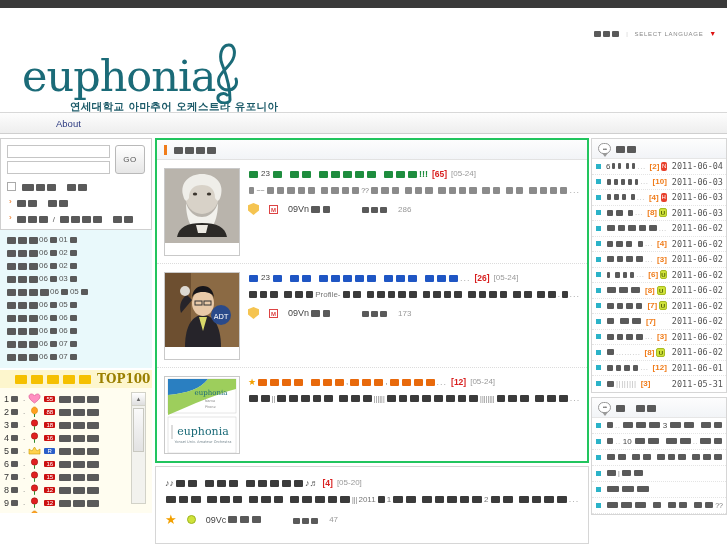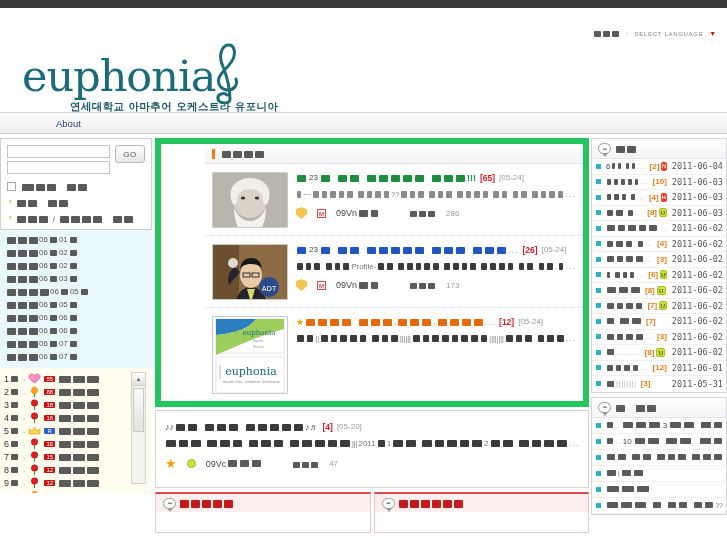--- a/index.html
+++ b/index.html
@@ -71,21 +71,21 @@
 
   
   .loginbox { border:1px solid #cfcfcf; background:#fff; padding:6px 6px 5px 6px; }
   .loginrow { display:flex; gap:5px; }
   .loginfields { display:flex; flex-direction:column; gap:3px; flex:1; }
   .loginfields input {
     height:13px; border:1px solid #c5c5c5; font-size:9px; padding:0 3px;
     font-family:"Liberation Sans", sans-serif; width:100%;
   }
   .gobtn {
-    width:30px; height:18px; border:1px solid #b9b9b9; border-radius:3px;
+    width:30px; height:29px; border:1px solid #b9b9b9; border-radius:3px;
     background:linear-gradient(#ffffff,#e6e6e6); font-size:8px; color:#555;
     display:flex; align-items:center; justify-content:center; letter-spacing:.5px;
   }
   .chkrow { display:flex; align-items:center; gap:5px; margin-top:6px; }
   .chkbox { width:9px; height:9px; border:1px solid #aaa; background:#fff; }
   .linkrow { display:flex; align-items:center; gap:4px; margin-top:4px; padding-left:2px; }
   .arrow { color:#e8690b; font-size:8px; line-height:1; }
   .slash { color:#555; font-size:8px; margin:0 1px; }
 
   
@@ -116,30 +116,30 @@
   .scrollbar {
     position:absolute; right:6px; top:4px; width:15px; height:112px;
     background:#f2f2ee; border:1px solid #d2d2c8;
   }
   .sb-up { height:13px; background:linear-gradient(#fff,#dedede); border-bottom:1px solid #d2d2c8;
            display:flex; align-items:center; justify-content:center; font-size:6px; color:#666; }
   .sb-thumb { margin:2px 1px; height:44px; background:linear-gradient(#fafafa,#e2e2e2);
               border:1px solid #c8c8c0; }
 
   
-  .boardbox { border:6px solid #22c55e; background:#fff;padding-left:44px; }
+  .boardbox { border:2px solid #22c55e; background:#fff; }
   .boardhead {
     height:20px; background:linear-gradient(#fdfdfd,#f2f4f7);
     border-bottom:1px solid #e2e2e2; display:flex; align-items:center; padding-left:7px; gap:3px;
   }
   .bar-orange { width:3px; height:10px; background:#f07c1a; margin-right:3px; }
   .post { display:flex; padding:8px 7px 7px 7px; border-bottom:1px dotted #dcdcdc; }
   .post:last-child { border-bottom:none; }
   .thumb {
-    width:76px; height:56px; border:1px solid #c9c9c9; background:#fff;
+    width:76px; height:88px; border:1px solid #c9c9c9; background:#fff;
     flex:none; margin-right:8px; overflow:hidden; position:relative;
   }
   .thumb.tall { height:78px; }
   .pbody { flex:1; min-width:0; }
   .ptitle { display:flex; align-items:center; flex-wrap:nowrap; gap:1px; line-height:12px; }
   .pexcerpt { margin-top:5px; display:flex; align-items:center; flex-wrap:nowrap; gap:1px;
               line-height:11px; overflow:hidden; }
   .cnt { font-size:8.5px; font-weight:bold; color:#d81f1f; margin-left:3px; }
   .pdate { font-size:8px; color:#999; margin-left:3px; }
   .bang { color:#1e8d3e; font-weight:bold; font-size:9px; }
@@ -423,20 +423,28 @@
           <span><span class="rb w2"></span><span class="rb w2"></span><span class="rb w2"></span></span>
           <span class="bdaydate">
               <span>06</span>
               <span class="rb w1"></span>
               <span>07</span>
               <span class="rb w1"></span>
             </span>
         </div>
       </div>
 
+      <div class="top100head">
+        <span class="rb yel w3"></span>
+          <span class="rb yel w3"></span>
+          <span class="rb yel w3"></span>
+          <span class="rb yel w3"></span>
+          <span class="rb yel w3"></span>
+        <span class="top100label">TOP100</span>
+      </div>
       <div class="top100body">
         <div class="scrollbar">
           <div class="sb-up">▲</div>
           <div class="sb-thumb"></div>
         </div>
 
         <div class="t100row">
           <span class="t100rank">
               <span>1</span>
               <span class="rb w1"></span>

